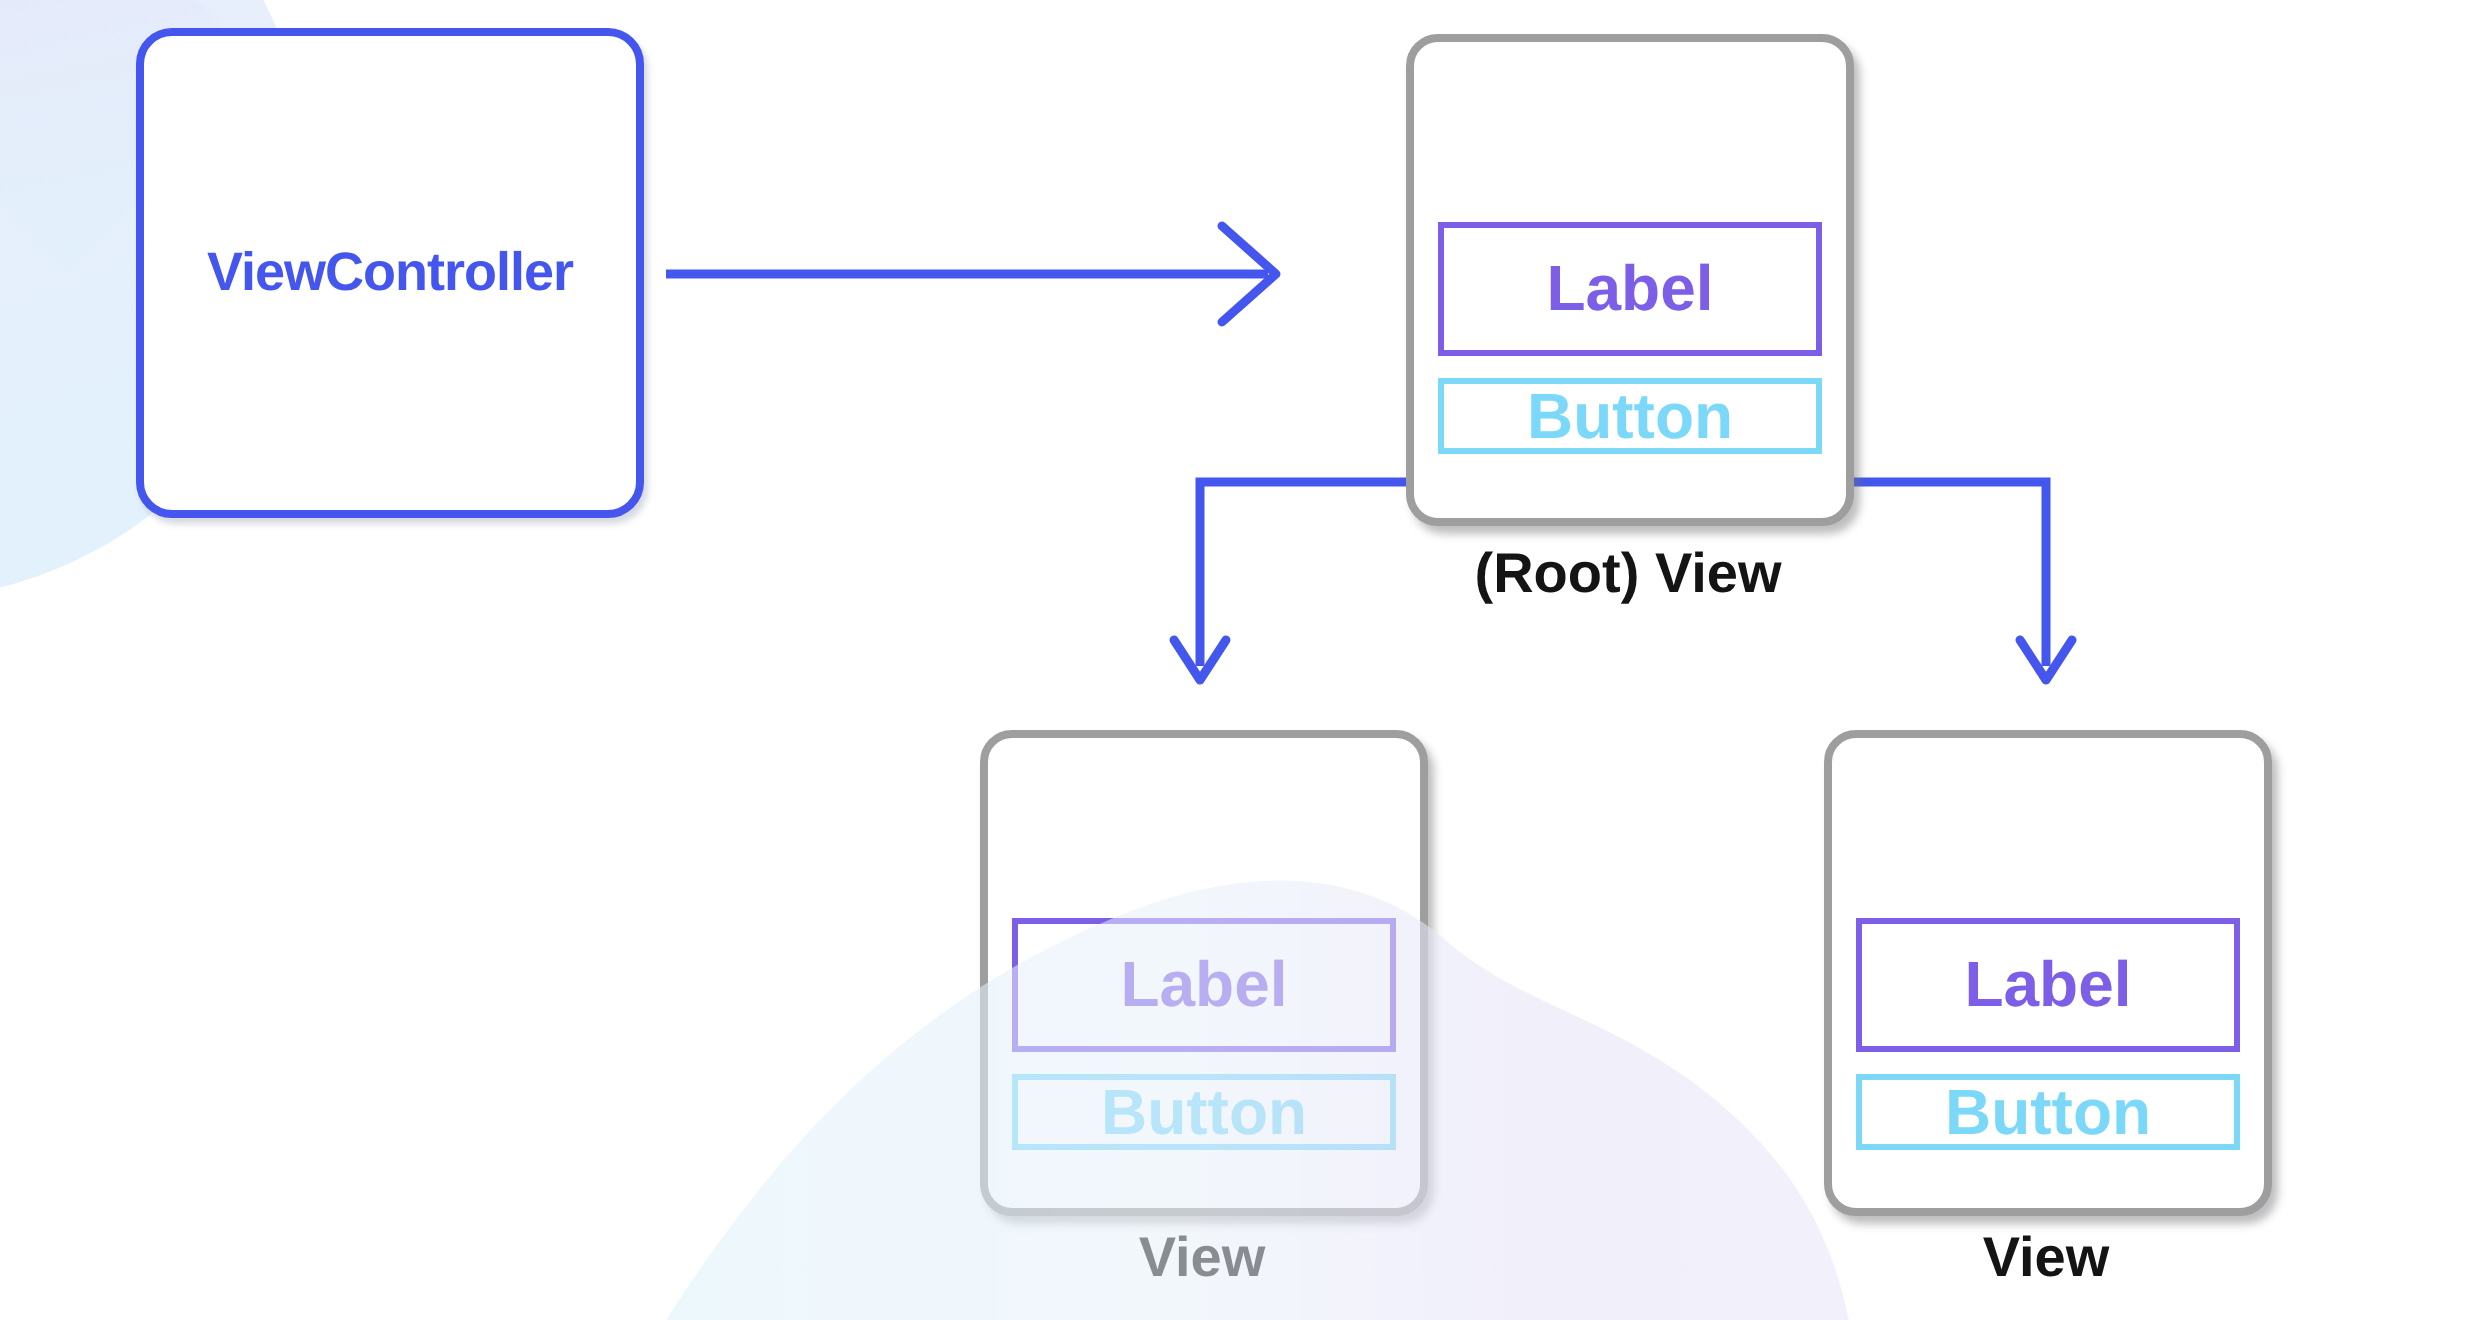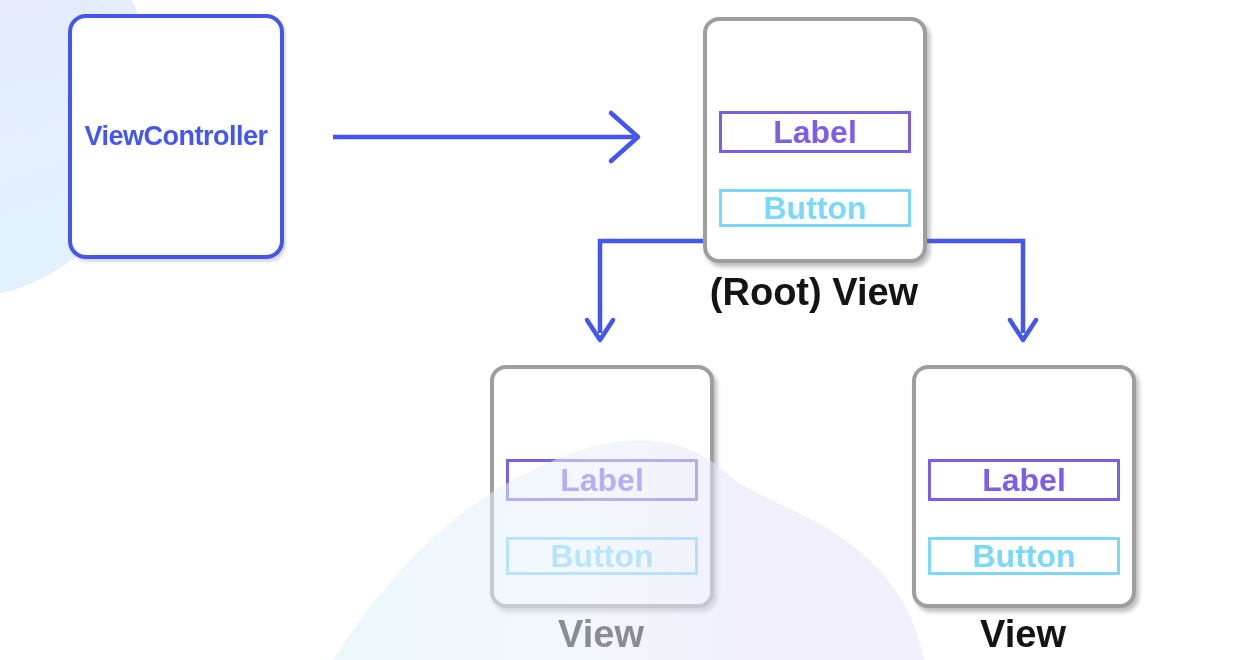--- a/index.html
+++ b/index.html
@@ -20,21 +20,21 @@
     overflow:hidden;
   }
   svg.layer{position:absolute;left:0;top:0;pointer-events:none;}
   .bg-layer{z-index:0;}
   .arrow-layer{z-index:1;}
   .swath-layer{z-index:6;opacity:.55;}
 
   .node{position:absolute;background:#ffffff;z-index:2;}
 
   .vc-box{
-    left:68px;top:14px;width:216px;height:245px;
+    left:68px;top:14px;width:254px;height:245px;
     border:4px solid var(--controller-blue);
     border-radius:18px;
     display:flex;align-items:center;justify-content:center;
     box-shadow:2px 3px 3px rgba(140,145,165,.35);
   }
   .vc-box .vc-label{
     color:var(--controller-blue);
     font-weight:bold;font-size:27px;letter-spacing:-.5px;white-space:nowrap;
   }
 
@@ -47,28 +47,28 @@
   .view-box.root{left:703px;top:17px;}
   .view-box.child-left{left:490px;top:365px;height:243px;}
   .view-box.child-right{left:912px;top:365px;height:243px;}
 
   .inner-box{
     position:absolute;left:12px;width:calc(100% - 24px);
     display:flex;align-items:center;justify-content:center;
     font-weight:bold;font-size:32px;
     background:transparent;
   }
-  .inner-box.slot-label{top:90px;height:42px;border:3px solid var(--label-purple);color:var(--label-purple);}
+  .inner-box.slot-label{top:90px;height:67px;border:3px solid var(--label-purple);color:var(--label-purple);}
   .inner-box.slot-button{top:168px;height:38px;border:3px solid var(--button-cyan);color:var(--button-cyan);}
 
   .caption{
     position:absolute;z-index:2;
     transform:translateX(-50%);
     color:var(--caption-text);
-    font-weight:bold;font-size:38px;white-space:nowrap;
+    font-weight:bold;font-size:28px;white-space:nowrap;
   }
   .caption.root-caption{left:814px;top:271px;}
   .caption.left-caption{left:601px;top:613px;}
   .caption.right-caption{left:1023px;top:613px;}
 
   .arrow-line{stroke:var(--arrow-blue);stroke-width:4.5;fill:none;}
   .arrow-head{stroke:var(--arrow-blue);stroke-width:4.5;fill:none;stroke-linecap:round;stroke-linejoin:round;}
 </style>
 </head>
 <body>

